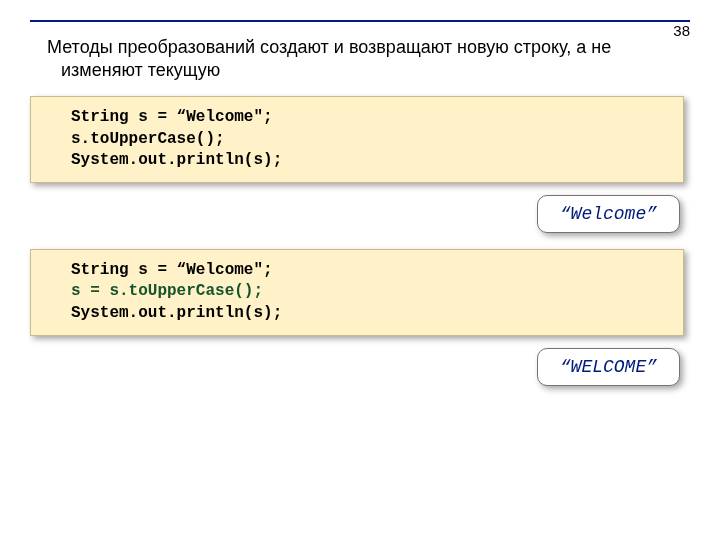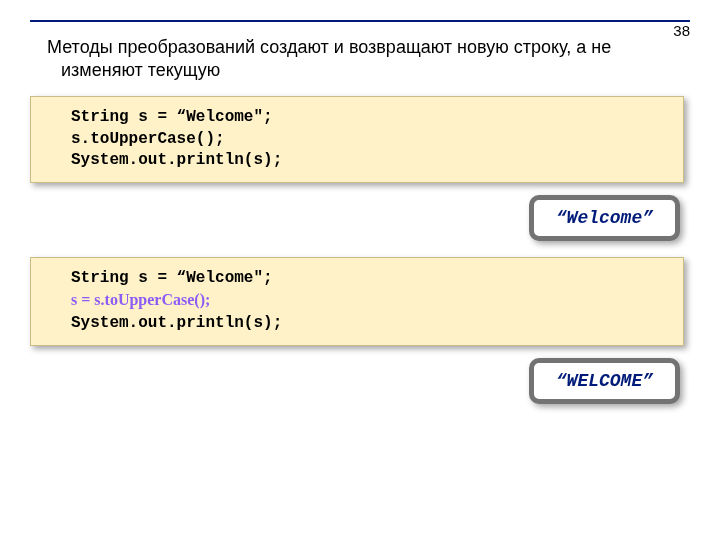--- a/index.html
+++ b/index.html
@@ -50,30 +50,30 @@
     box-shadow: 3px 3px 6px rgba(0,0,0,0.35);
     padding: 10px 14px 10px 40px;
     font-family: "Courier New", monospace;
     font-size: 16px;
     font-weight: bold;
     line-height: 1.35;
     margin: 0 6px 0 0;
     white-space: pre;
     color: #000;
   }
-  .code-green { color: #8b5cf6; font-family: Liberation Serif, serif; }
+  .code-green { color: #14532d; }
   .output-box {
     background: #fff;
-    border: 5px solid #737373;
+    border: 1px solid #737373;
     border-radius: 10px;
     box-shadow: 3px 3px 6px rgba(0,0,0,0.35);
     padding: 8px 22px;
     font-family: "Courier New", monospace;
     font-size: 18px;
-    font-weight: bold;
+    font-weight: normal;
     font-style: italic;
     color: #001b7a;
     display: inline-block;
   }
   .out-row {
     margin: 12px 0 16px 0;
     padding-right: 10px;
     display: flex;
     justify-content: flex-end;
   }

